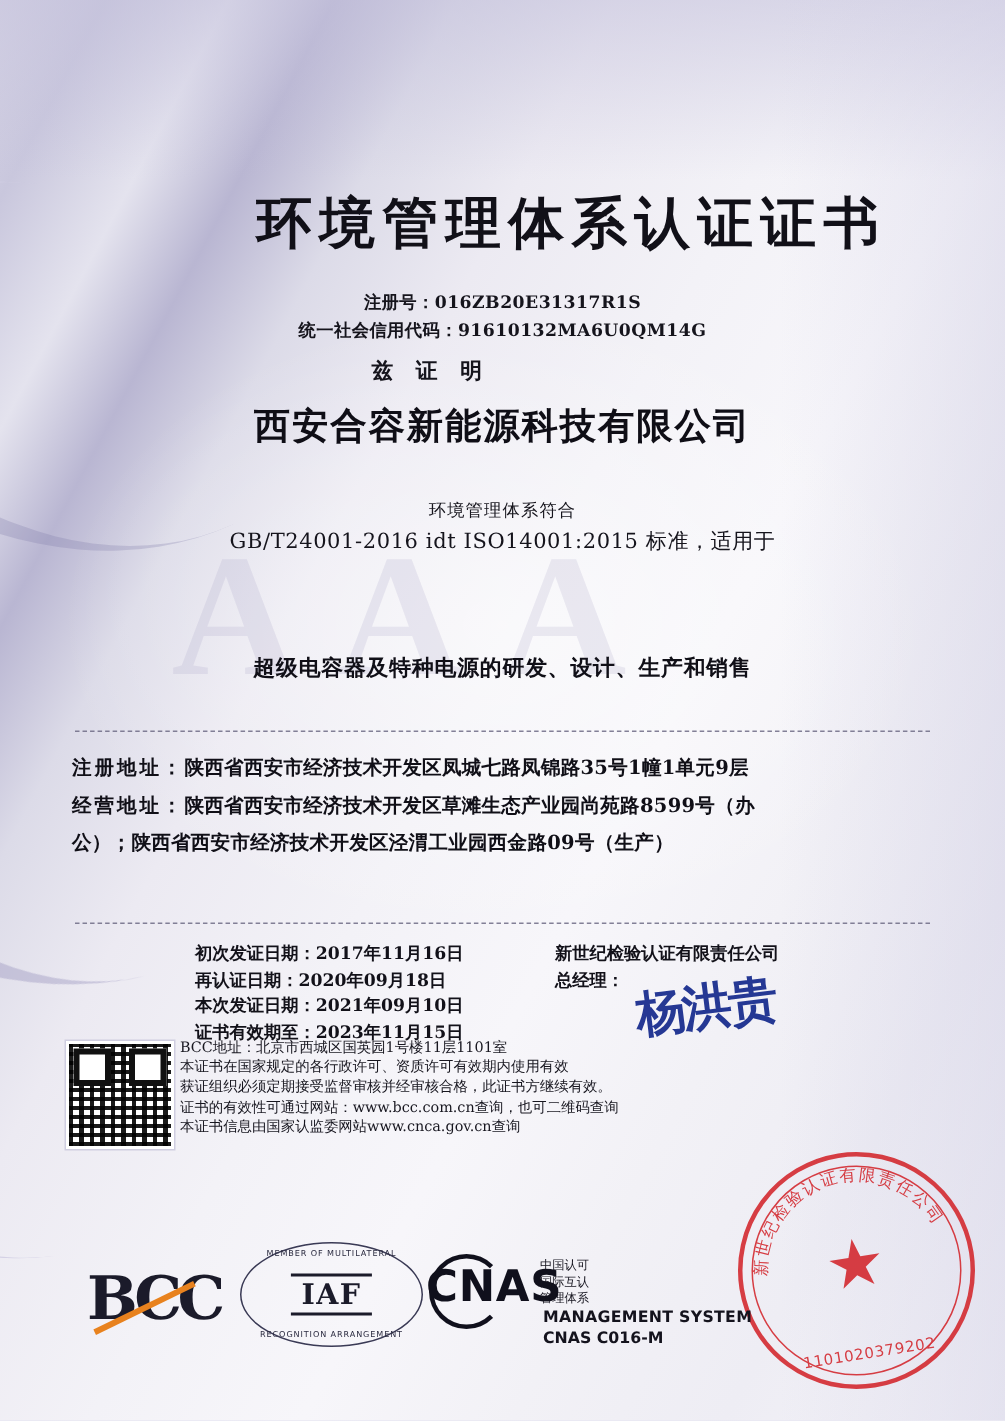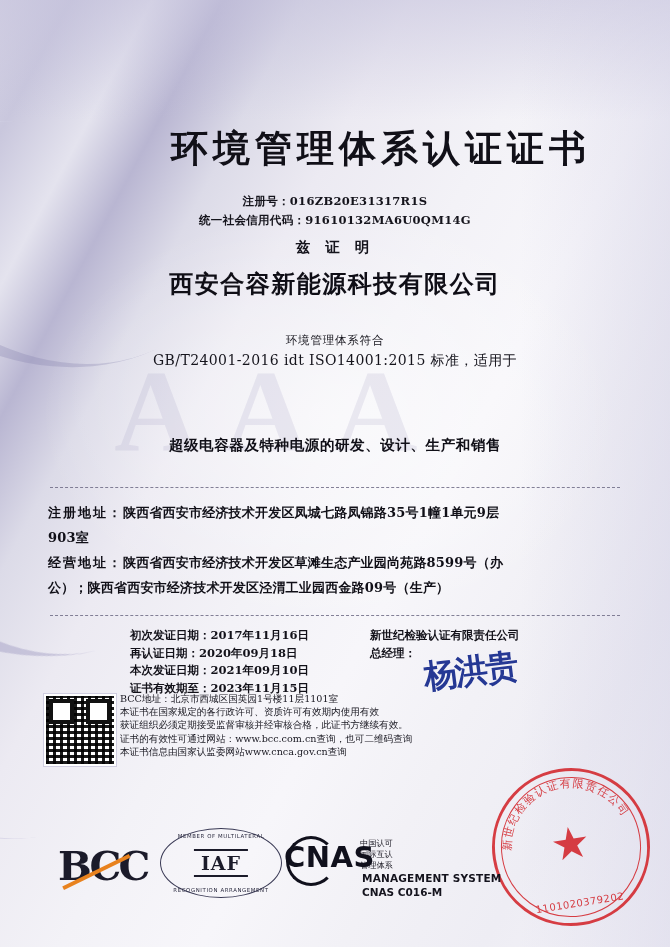--- a/index.html
+++ b/index.html
@@ -137,21 +137,20 @@
   .hereby {
     position: absolute;
     left: 0; top: 238px;
     width: 574px;
     text-align: center;
     font-family: "DejaVu Serif", serif;
     font-size: 14.5px;
     font-weight: bold;
     letter-spacing: 5px;
     color: #15141c;
-    padding-left: 48px;
   }
 
   .company {
     position: absolute;
     left: 0; top: 268px;
     width: 670px;
     text-align: center;
     font-family: "DejaVu Serif", serif;
     font-size: 24px;
     font-weight: bold;
@@ -468,21 +467,20 @@
 
     <div class="standard-1">环境管理体系符合</div>
     <div class="standard-2">GB/T24001-2016 idt ISO14001:2015 标准，适用于</div>
 
     <div class="scope">超级电容器及特种电源的研发、设计、生产和销售</div>
 
     <div class="dash-line dash-1"></div>
 
     <div class="addr-block">
       <span class="addr-row"><span class="lbl">注册地址：</span><span>陕西省西安市经济技术开发区凤城七路凤锦路35号1幢1单元9层</span></span>
-      <span class="addr-row"><span>903室</span></span>
       <span class="addr-row"><span class="lbl">经营地址：</span><span>陕西省西安市经济技术开发区草滩生态产业园尚苑路8599号（办</span></span>
       <span class="addr-row"><span>公）；陕西省西安市经济技术开发区泾渭工业园西金路09号（生产）</span></span>
     </div>
 
     <div class="dash-line dash-2"></div>
 
     <div class="dates">
       <div>初次发证日期：2017年11月16日</div>
       <div>再认证日期：2020年09月18日</div>
       <div>本次发证日期：2021年09月10日</div>

